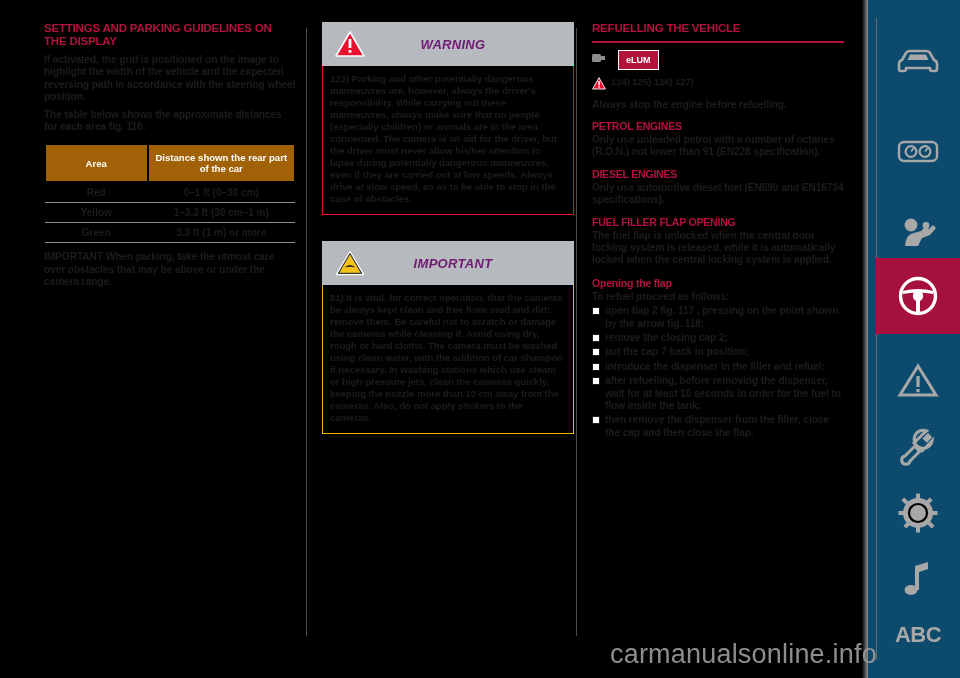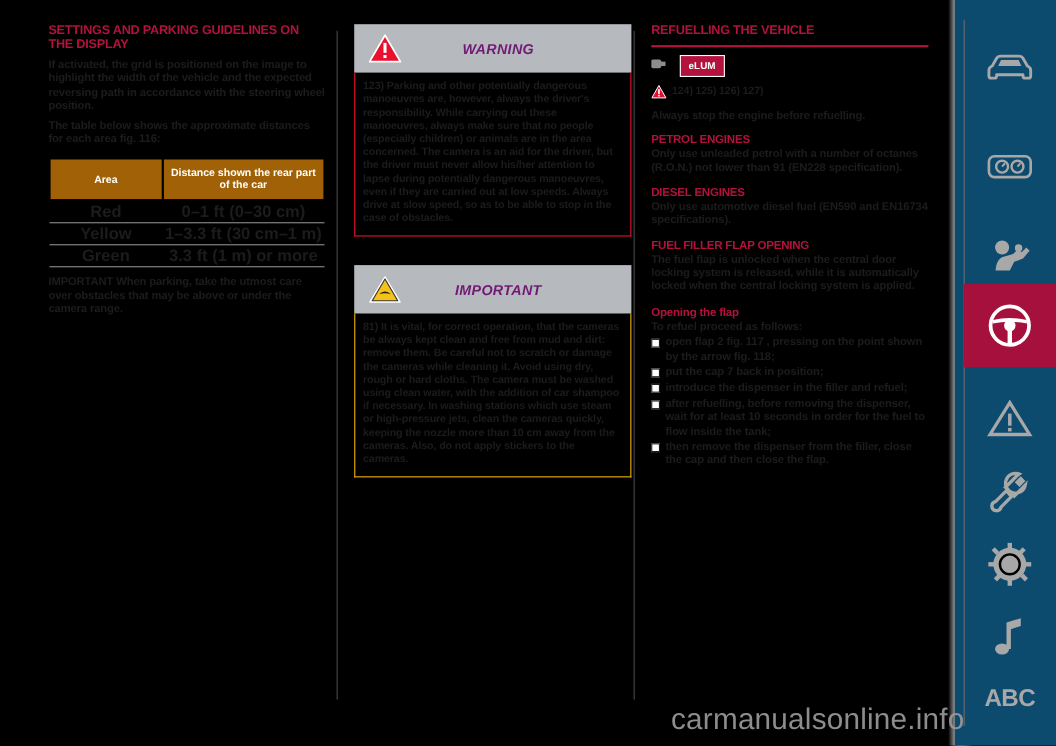--- a/index.html
+++ b/index.html
@@ -100,21 +100,21 @@
     font-size: 9.6px;
     line-height: 11px;
     font-weight: bold;
     padding: 7px 4px;
     text-align: center;
     vertical-align: middle;
     border: 2px solid #000;
   }
   table.area-table th.th-area { width: 41%; }
   table.area-table td {
-    font-size: 15px;
+    font-size: 10px;
     line-height: 11px;
     font-weight: bold;
     color: #1c1c1c;
     text-align: center;
     padding: 4px 2px;
     border-bottom: 1.5px solid #8d8d8d;
   }
   table.area-table tr.first-row td { border-top: 1.5px solid #8d8d8d; }
 
   
@@ -347,20 +347,24 @@
       <h3 class="sub-red-mixed">Opening the flap</h3>
       <p class="body tight">To refuel proceed as follows:</p>
 
       <ul class="steps">
         <li>
           <span class="sqbullet"></span>
           <span>open flap 2 fig. 117 , pressing on the point shown by the arrow fig. 118;</span>
         </li>
         <li>
           <span class="sqbullet"></span>
+          <span>remove the closing cap 2;</span>
+        </li>
+        <li>
+          <span class="sqbullet"></span>
           <span>put the cap 7 back in position;</span>
         </li>
         <li>
           <span class="sqbullet"></span>
           <span>introduce the dispenser in the filler and refuel;</span>
         </li>
         <li>
           <span class="sqbullet"></span>
           <span>after refuelling, before removing the dispenser, wait for at least 10 seconds in order for the fuel to flow inside the tank;</span>
         </li>

